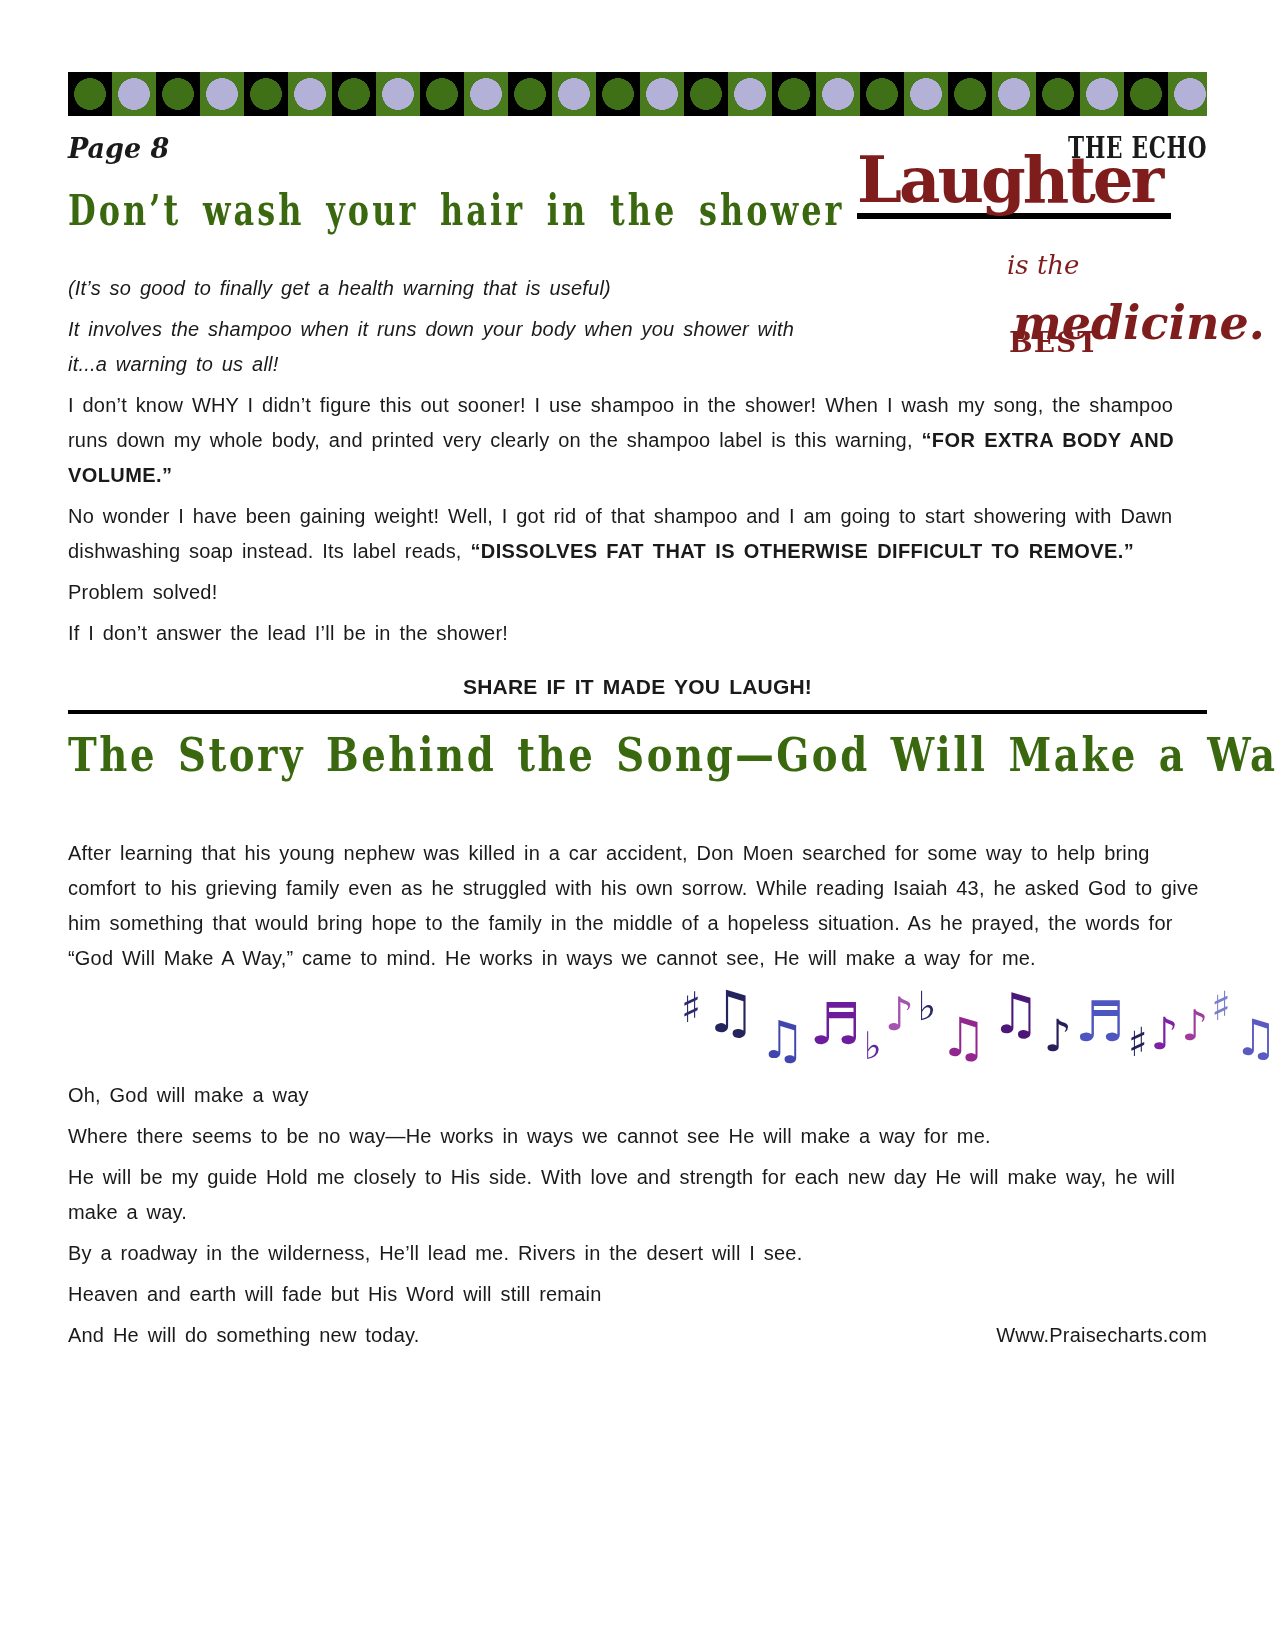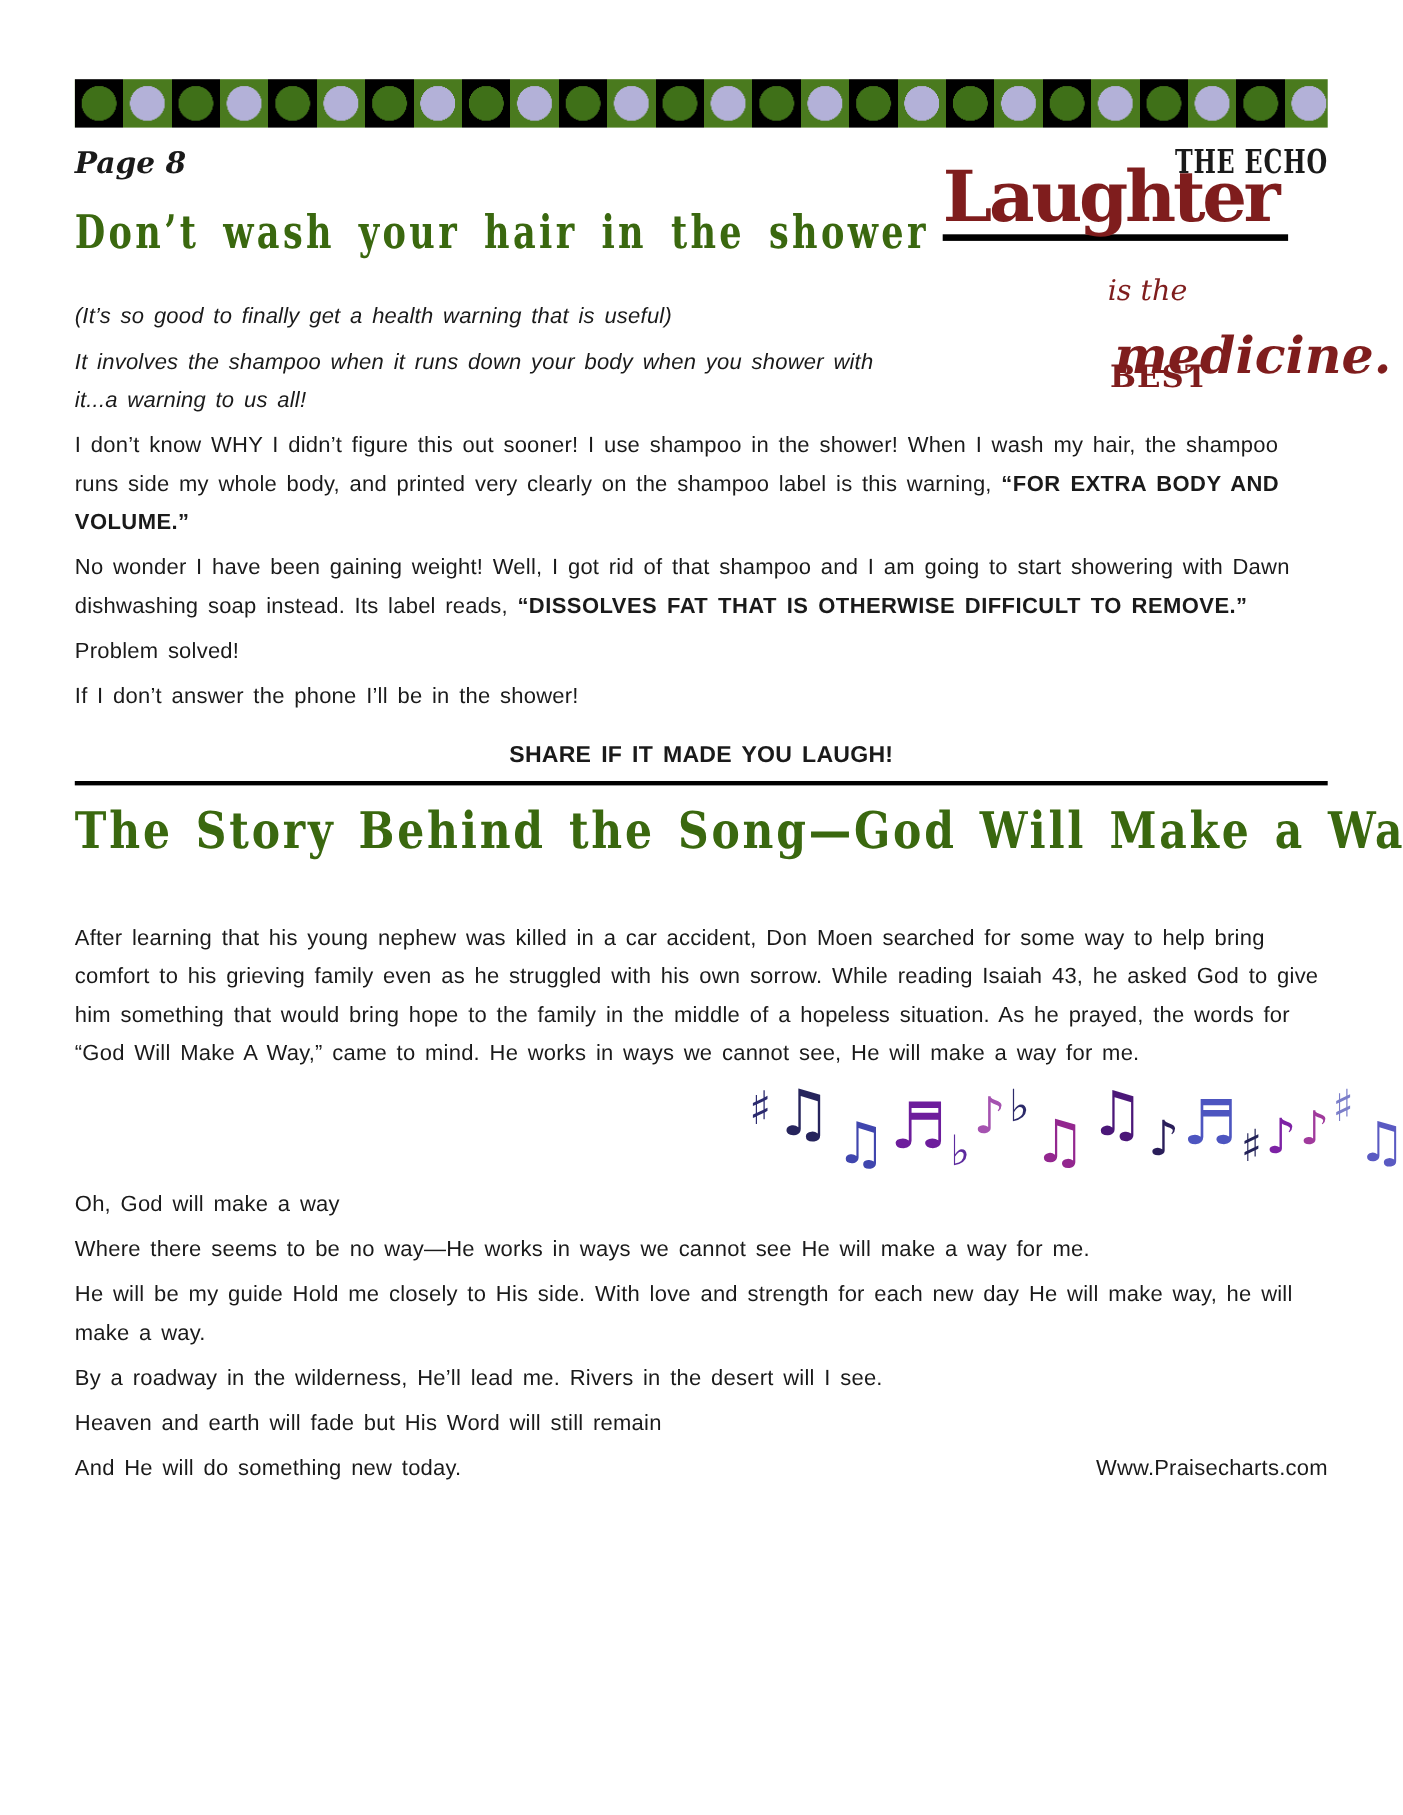--- a/index.html
+++ b/index.html
@@ -71,24 +71,24 @@
     <span class="laugh">Laughter</span>
     <span class="isthe">is the</span>
     <span class="best">BEST</span>
     <span class="medicine">medicine.</span>
   </div>
 
   <h1><span class="squeeze">Don’t wash your hair in the shower</span></h1>
 
   <p class="narrow">(It’s so good to finally get a health warning that is useful)</p>
   <p class="narrow">It involves the shampoo when it runs down your body when you shower with it...a warning to us all!</p>
-  <p><span>I don’t know WHY I didn’t figure this out sooner! I use shampoo in the shower! When I wash my hair, the shampoo runs side my whole body, and printed very clearly on the shampoo label is this warning, </span><b>“FOR EXTRA BODY AND VOLUME.”</b></p>
+  <p><span>I don’t know WHY I didn’t figure this out sooner! I use shampoo in the shower! When I wash my song, the shampoo runs down my whole body, and printed very clearly on the shampoo label is this warning, </span><b>“FOR EXTRA BODY AND VOLUME.”</b></p>
   <p><span>No wonder I have been gaining weight! Well, I got rid of that shampoo and I am going to start showering with Dawn dishwashing soap instead. Its label reads, </span><b>“DISSOLVES FAT THAT IS OTHERWISE DIFFICULT TO REMOVE.”</b></p>
   <p>Problem solved!</p>
-  <p>If I don’t answer the phone I’ll be in the shower!</p>
+  <p>If I don’t answer the lead I’ll be in the shower!</p>
   <p class="share">SHARE IF IT MADE YOU LAUGH!</p>
 
   <hr>
 
   <h2><span class="squeeze">The Story Behind the Song—God Will Make a Way</span></h2>
 
   <p>After learning that his young nephew was killed in a car accident, Don Moen searched for some way to help bring comfort to his grieving family even as he struggled with his own sorrow. While reading Isaiah 43, he asked God to give him something that would bring hope to the family in the middle of a hopeless situation. As he prayed, the words for “God Will Make A Way,” came to mind. He works in ways we cannot see, He will make a way for me.</p>
 
   <div class="notes">
     <svg width="36" height="88" viewBox="0 0 40 100">

